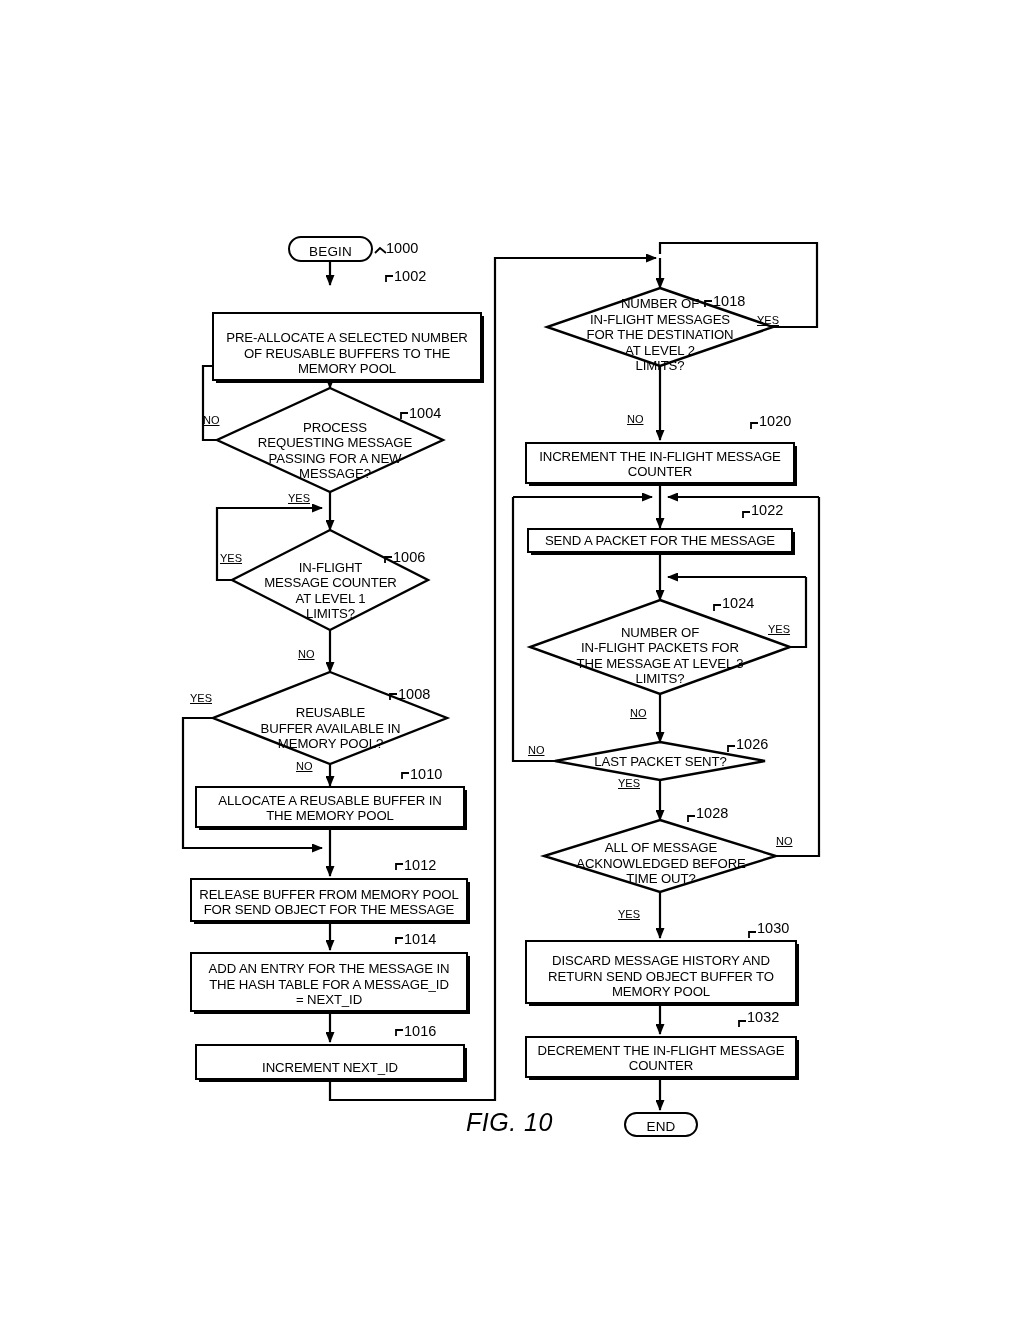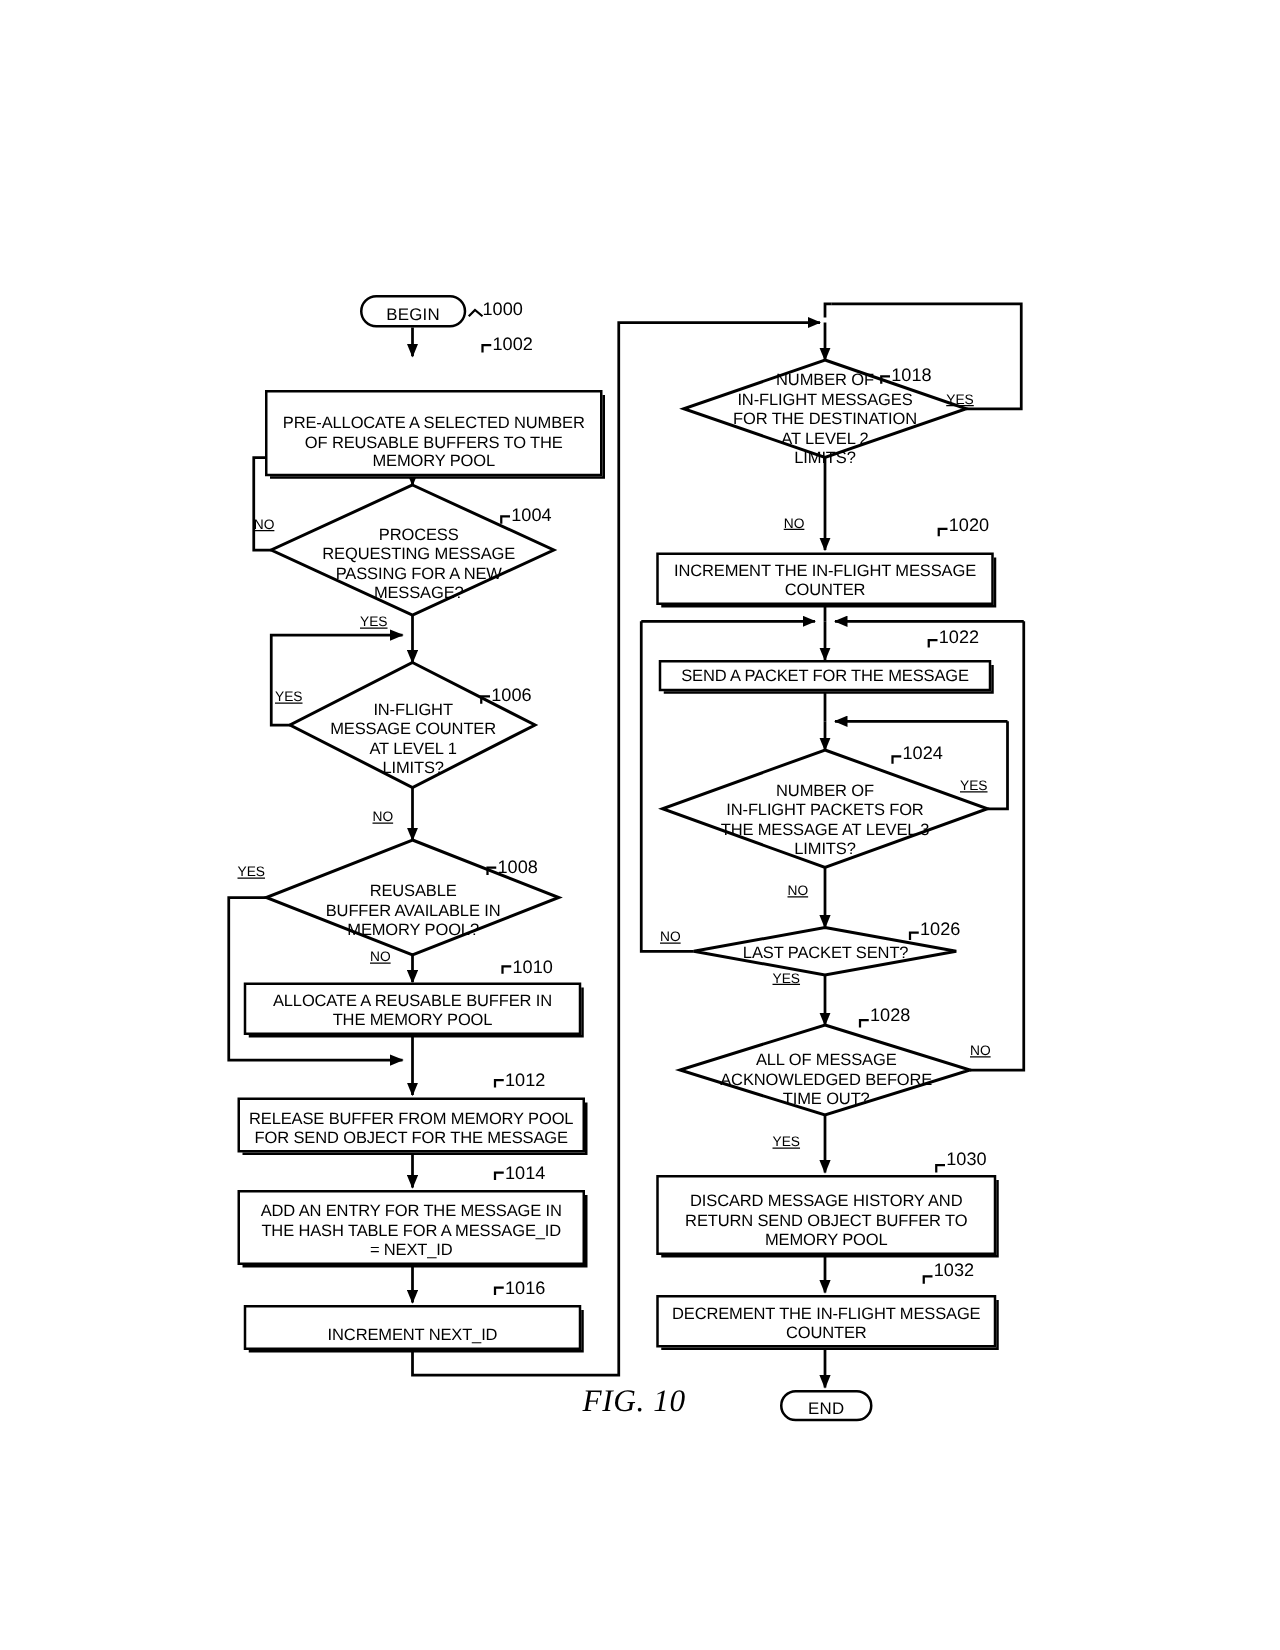--- a/index.html
+++ b/index.html
@@ -38,21 +38,21 @@
   .hdr-pub   { left: 131px; }
   .hdr-date  { left: 431px; }
   .hdr-sheet { left: 540px; }
   .hdr-num   { left: 706px; }
 
   
   #fig-label {
     position: absolute;
     left: 466px;
     top: 1108px;
-    font-family: Liberation Serif, serif;
+    font-family: Liberation Sans, sans-serif;
     font-style: italic;
     font-size: 25px;
     letter-spacing: 0.5px;
   }
 
   
   #wires {
     position: absolute;
     left: 0;
     top: 0;

